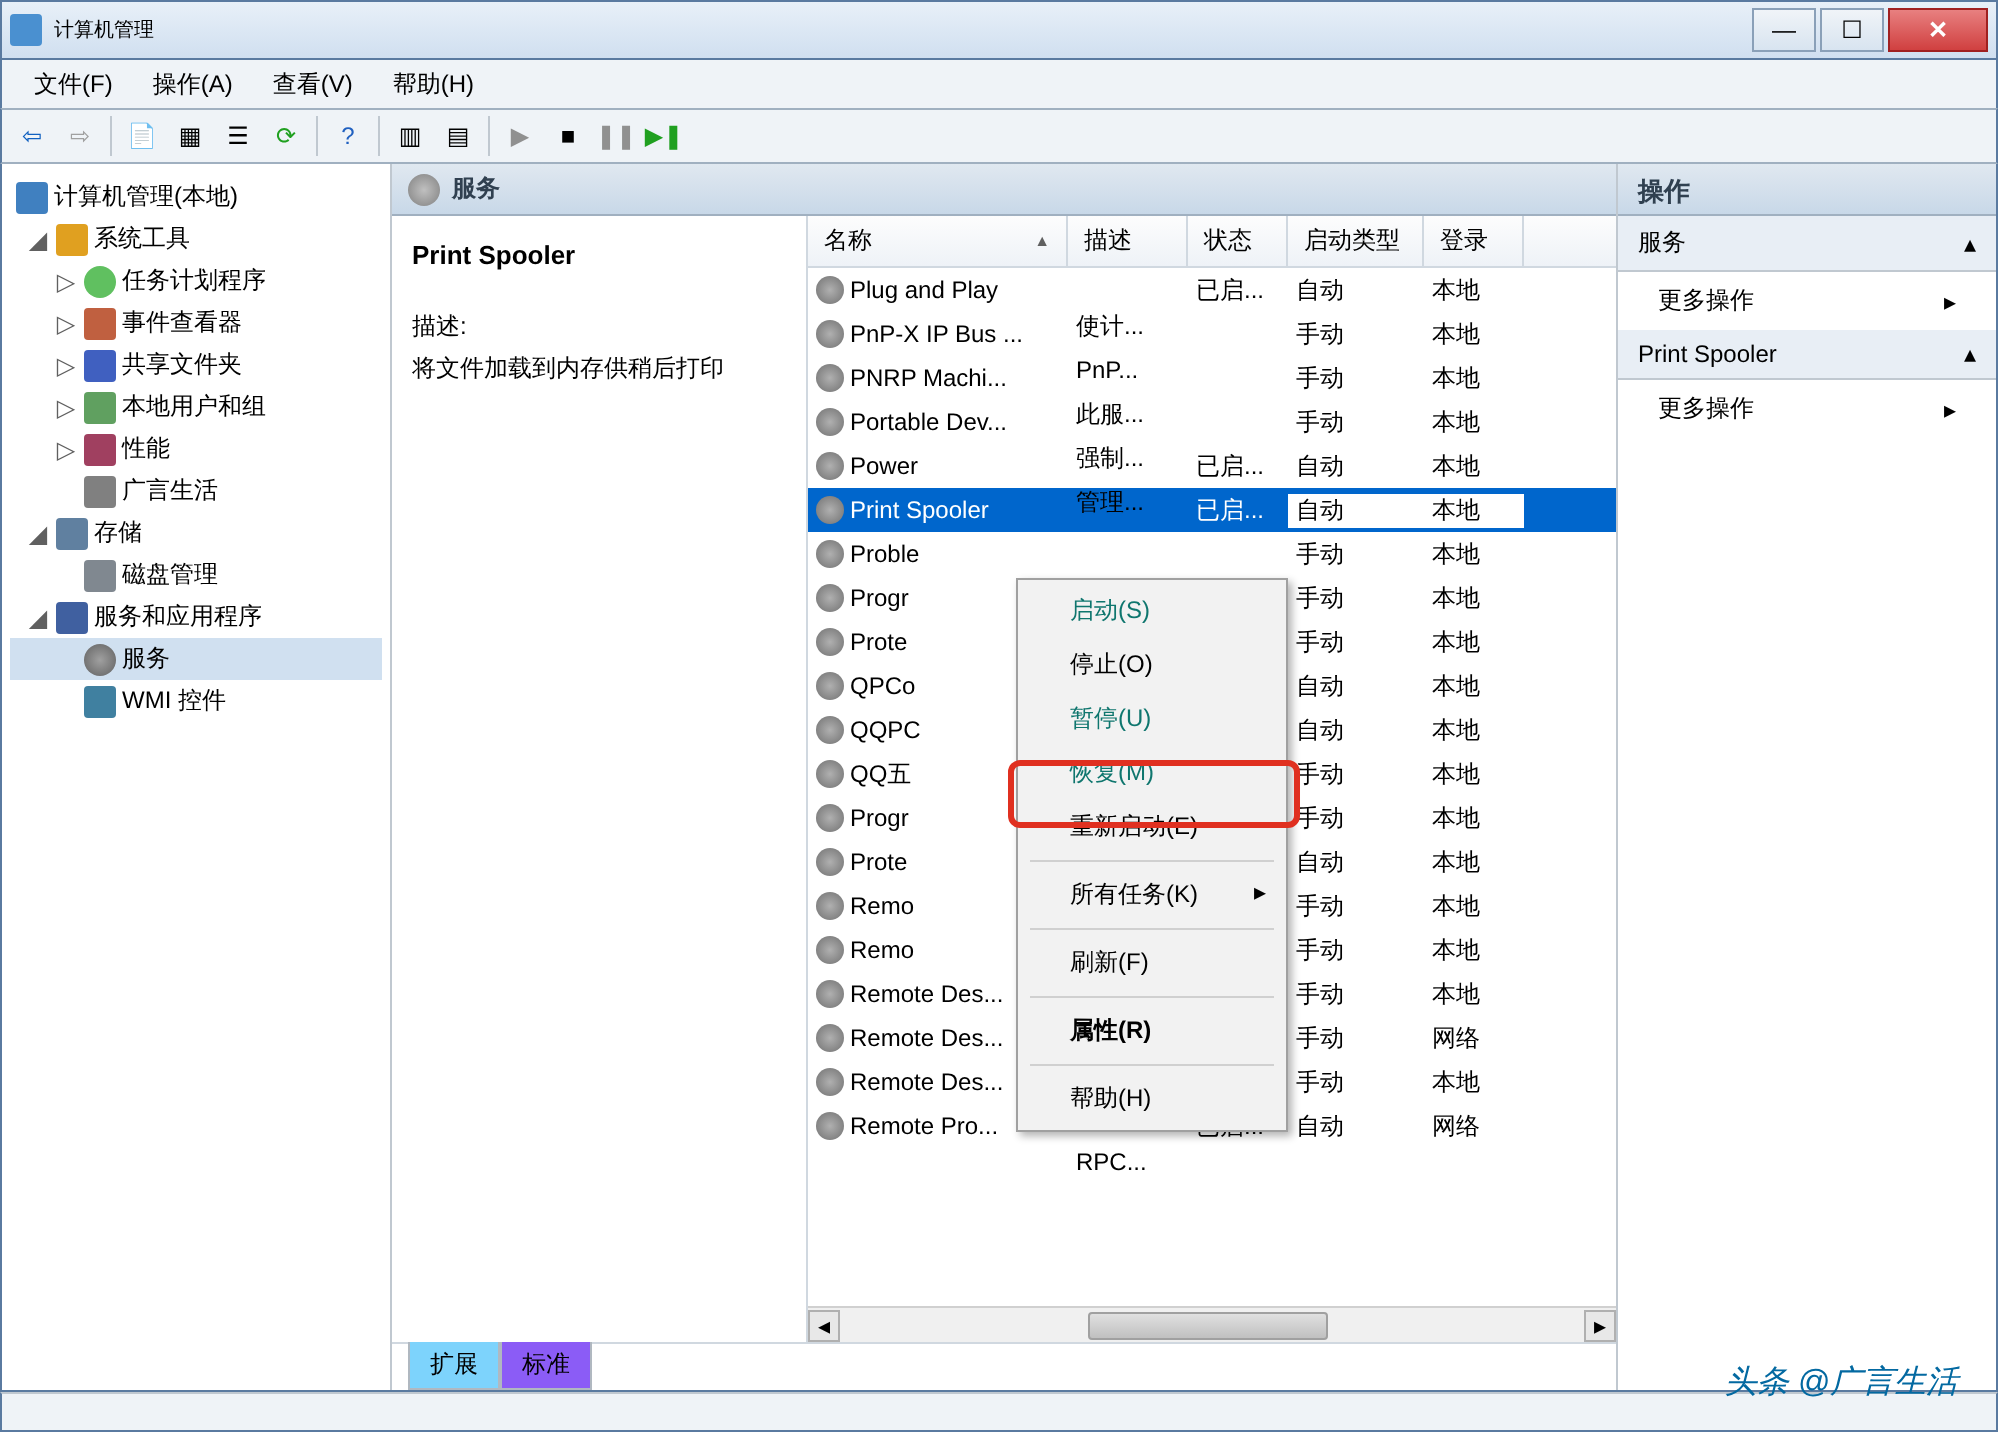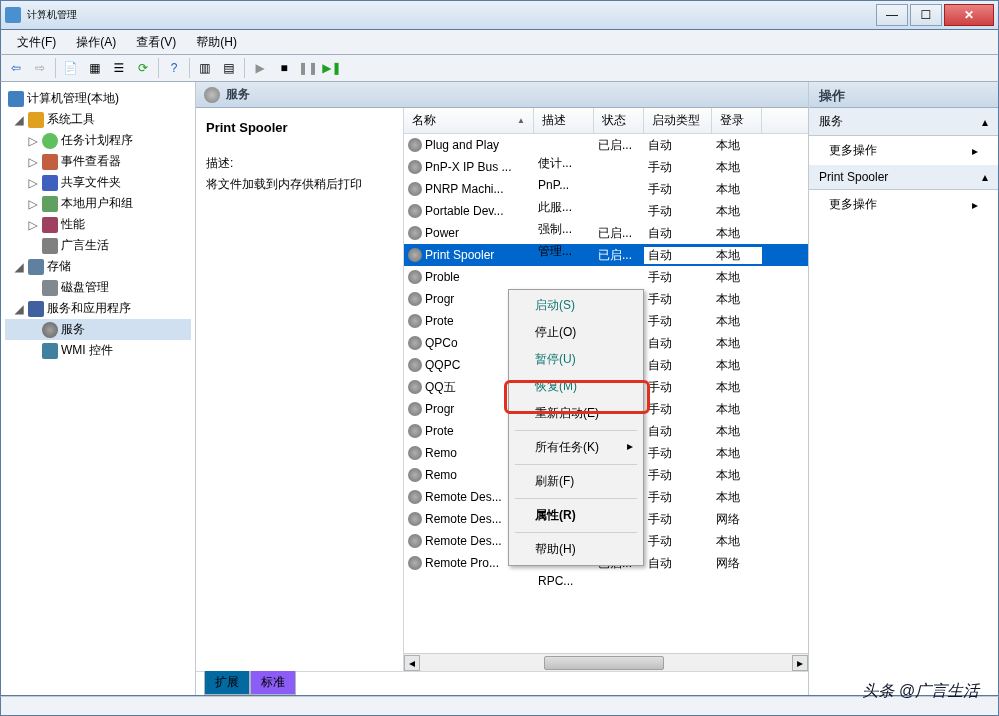--- a/index.html
+++ b/index.html
@@ -72,38 +72,38 @@
 .lrow.sel .c3, .lrow.sel .c4 { background: #fff; color: #000; }
 
 .hscroll { height: 18px; background: #f0f0f0; border-top: 1px solid #d0d0d0; position: relative; }
 .hscroll .thumb { position: absolute; left: 140px; top: 2px; width: 120px; height: 14px; background: linear-gradient(#e0e0e0,#c0c0c0); border: 1px solid #a0a0a0; border-radius: 2px; }
 .hscroll .arr { position: absolute; top: 1px; width: 16px; height: 16px; background: #e8e8e8; border: 1px solid #b0b0b0; display: flex; align-items: center; justify-content: center; }
 .hscroll .arr.l { left: 0; }
 .hscroll .arr.r { right: 0; }
 
 .tabs { height: 24px; border-top: 1px solid #d0d8e0; display: flex; align-items: flex-end; padding-left: 8px; font-size: 13px; }
 .tab { padding: 3px 10px; border: 1px solid #b0b8c0; border-top: none; background: #8b5cf6; cursor: pointer; }
-.tab.act { background: #0369a1; }
+.tab.act { background: #7dd3fc; }
 
 .actpane { width: 190px; border-left: 1px solid #c0c8d0; display: flex; flex-direction: column; }
 .acthdr { height: 26px; background: linear-gradient(#e0e8f0,#c8d8e8); border-bottom: 1px solid #a0b0c0; padding: 5px 10px; font-weight: bold; font-size: 13px; color: #304050; }
 .actsec { background: #e8eef5; padding: 5px 10px; border-bottom: 1px solid #c0c8d0; display: flex; align-items: center; font-size: 13px; }
 .actsec .tri { margin-left: auto; }
 .actitem { padding: 6px 20px; cursor: pointer; display: flex; align-items: center; }
 .actitem .arr { margin-left: auto; }
 
 .ctxmenu { position: absolute; left: 508px; top: 289px; width: 136px; background: #f2f2f2; border: 1px solid #a0a0a0; box-shadow: 2px 2px 4px rgba(0,0,0,0.3); padding: 2px; z-index: 100; }
 .ctxitem { padding: 5px 10px 5px 24px; cursor: pointer; position: relative; }
 .ctxitem.dis { color: #0f766e; }
 .ctxitem.bold { font-weight: bold; }
 .ctxsep { height: 1px; background: #d0d0d0; margin: 3px 4px; }
 .ctxitem .sub { position: absolute; right: 8px; }
 .ctxhl { position: absolute; border: 3px solid #e03020; border-radius: 6px; left: 504px; top: 380px; width: 146px; height: 34px; z-index: 101; pointer-events: none; }
 
-.watermark { position: absolute; right: 20px; bottom: 14px; font-size: 16px; color: #0f172a; font-style: italic; z-index: 200; }
+.watermark { position: absolute; right: 20px; bottom: 14px; font-size: 16px; color: #0369a1; font-style: italic; z-index: 200; }
 
 .statusbar { height: 20px; background: #eff3f7; border: 1px solid #5a7aa0; border-top: 1px solid #c0c8d0; }
 </style>
 </head>
 <body>
 
 <div class="titlebar">
   <span class="icon-sm"></span>
   <span class="title">计算机管理</span>
   <div class="winbtns">

